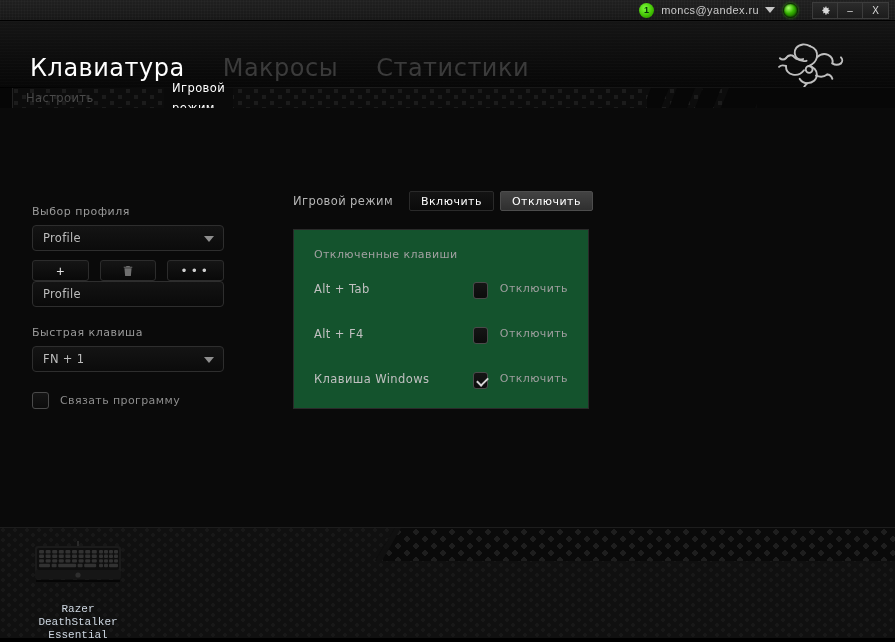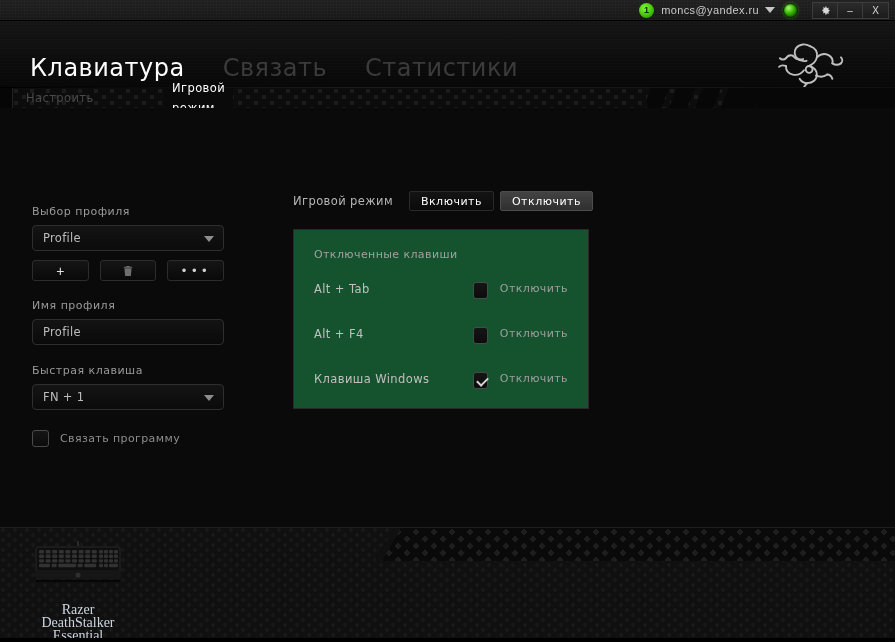--- a/index.html
+++ b/index.html
@@ -269,22 +269,22 @@
     position:absolute; left:30px; top:9px;
     width:96px; display:flex; flex-direction:column; align-items:center;
     cursor:pointer;
   }
   .kbd-img {
     width:96px; height:52px;
     position:relative;
   }
   .devname {
     margin-top:14px; text-align:center;
-    color:#cdd6e0; font-size:14px; line-height:13px;
-    font-family:Liberation Serif, serif;
+    color:#cdd6e0; font-size:11px; line-height:13px;
+    font-family:Liberation Mono, monospace;
   }
   .bottomline {
     position:absolute; bottom:0; left:0; width:895px; height:4px;
     background:#000;
   }
 </style>
 </head>
 <body>
 
 <div id="app">
@@ -302,21 +302,21 @@
         </svg>
       </div>
       <div class="winbtn">–</div>
       <div class="winbtn">X</div>
     </div>
   </div>
 
   <div class="header">
     <div class="tabs">
       <div class="tab active">Клавиатура</div>
-      <div class="tab">Связать</div>
+      <div class="tab">Макросы</div>
       <div class="tab">Статистики</div>
     </div>
     <div class="razer-logo">
       <svg viewBox="0 0 100 86" width="86" height="74" fill="none" stroke="#cfcfcf" stroke-width="2.2" stroke-linejoin="round" stroke-linecap="round">
         <path d="M50 6c6 2 9 7 8 13-1 5-5 8-9 10 5 1 9 5 9 10 0 6-5 10-11 10-4 0-7-2-9-5"></path>
         <path d="M50 6c-5-3-12-3-16 2-3 4-2 9 1 12 3 3 7 4 11 3"></path>
         <path d="M58 19c3-3 8-5 13-3 4 2 6 6 5 10"></path>
         <path d="M76 26c3 2 7 2 10 0"></path>
         <path d="M86 26c2-2 2-5 0-7"></path>
         <path d="M42 21c-4 1-9 0-12-4"></path>
@@ -367,21 +367,20 @@
         <div class="minibtn">
           <svg width="10" height="12" viewBox="0 0 14 16" fill="#6f6f6f">
             <path d="M2 4h10l-1 11H3L2 4zm3-3h4l1 1h3v1.4H1V2h3l1-1z"></path>
           </svg>
         </div>
         <div class="minibtn">
           <span class="dots">•••</span>
         </div>
       </div>
 
-      <div class="fld-label" style="margin-top:18px;">Имя профиля</div>
       <input class="textinput" type="text" value="Profile" style="">
 
       <div class="fld-label" style="margin-top:19px;">Быстрая клавиша</div>
       <div class="dropdown">
         <span class="val">FN + 1</span>
         <span class="dd-caret"></span>
       </div>
 
       <div class="chkrow">
         <div class="chkbox"></div>

